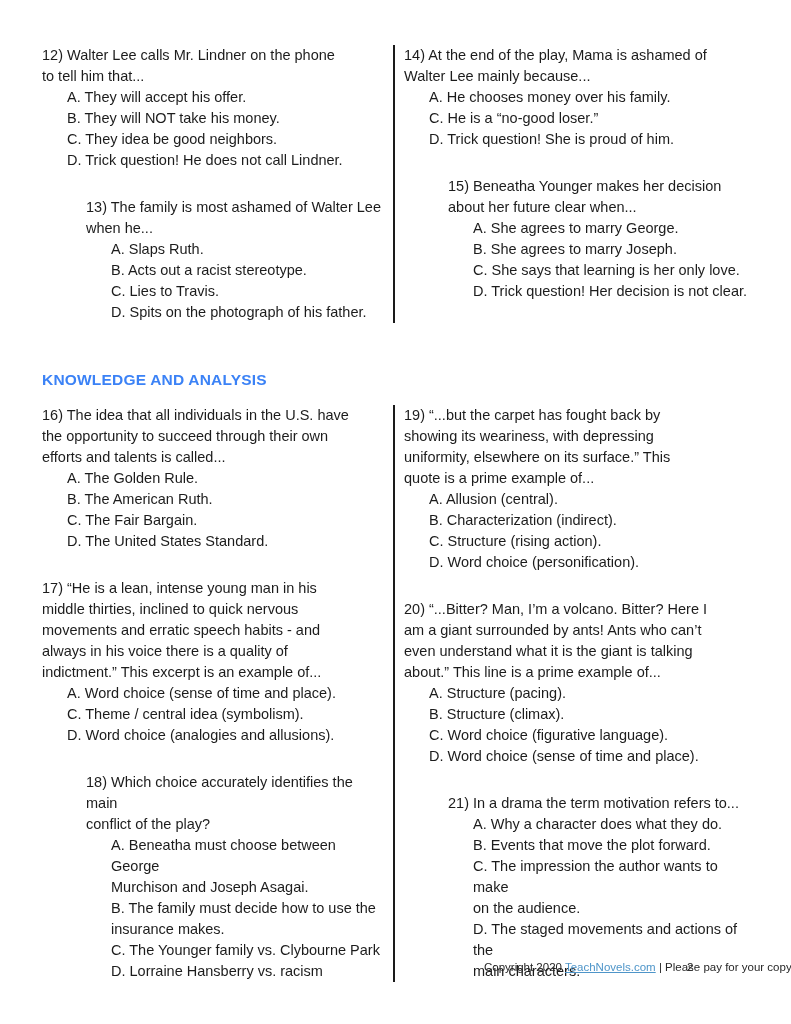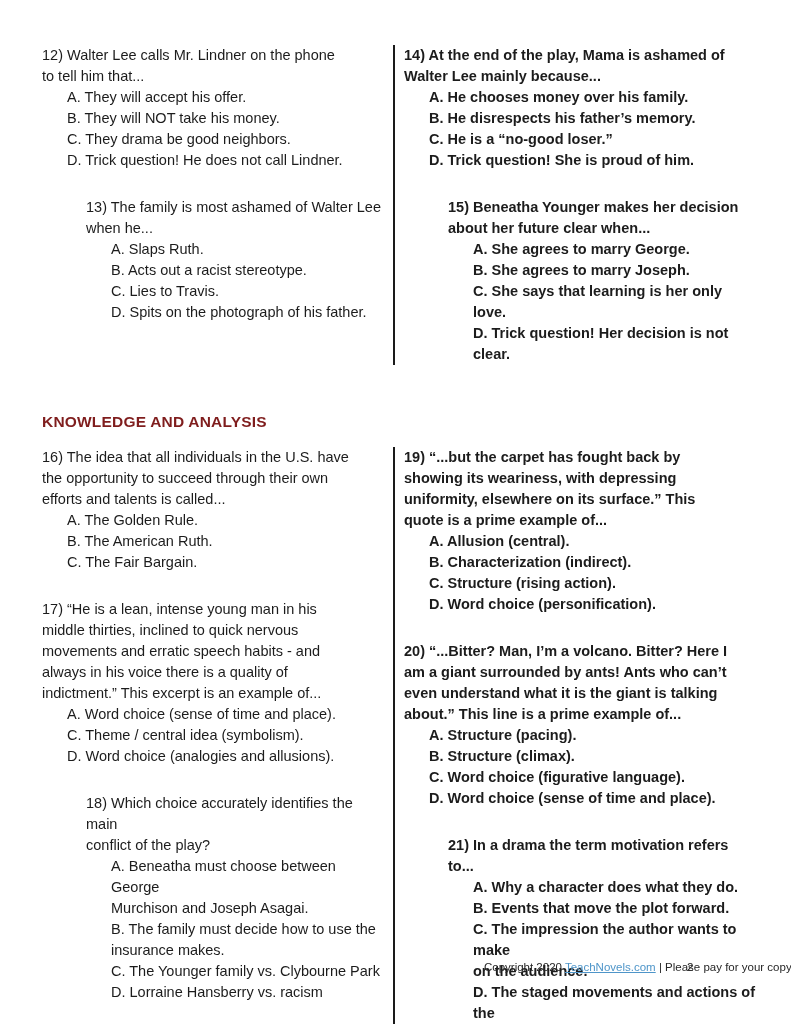--- a/index.html
+++ b/index.html
@@ -13,42 +13,42 @@
     width: 791px; height: 1024px;
     overflow: hidden;
     color: #1c1c1c;
     background: #ffffff;
     border-radius: 16px;
   }
   .content { padding: 45px 30px 0 42px; }
   .row { display: flex; align-items: stretch; }
   .col { flex: none; }
   .col-left  { width: 342px; }
-  .col-right { width: 352px; margin-left: 9px; font-weight: bold; }
+  .col-right { width: 352px; margin-left: 9px; }
   .divider {
     flex: none;
     width: 2px;
     background: #1a1a1a;
     margin-left: 9px;
   }
   .qblock { margin-bottom: 26px; }
   .qblock:last-child { margin-bottom: 0; margin-left: 44px; }
   .q-text, .opt {
     font-size: 14.5px;
     line-height: 21px;
     white-space: pre-line;
   }
   .opt { padding-left: 25px; }
   .section-header {
     margin: 46px 0 15px 0;
     font-size: 15.5px;
     font-weight: bold;
     line-height: 21px;
     letter-spacing: 0.2px;
-    color: #7f1d1d;
+    color: #3b82f6;
   }
   .footer {
     position: absolute;
     top: 959px; left: 3px;
     width: 100%;
     text-align: right;
     font-size: 11.5px;
     line-height: 16px;
     color: #262626;
   }
@@ -67,39 +67,38 @@
 <div class="page">
   <div class="content">
 
     <div class="row">
       <div class="col col-left">
         <div class="qblock">
           <div class="q-text">12) Walter Lee calls Mr. Lindner on the phone
 to tell him that...</div>
           <div class="opt">A. They will accept his offer.</div>
           <div class="opt">B. They will NOT take his money.</div>
-          <div class="opt">C. They drama be good neighbors.</div>
+          <div class="opt">C. They idea be good neighbors.</div>
           <div class="opt">D. Trick question! He does not call Lindner.</div>
         </div>
         <div class="qblock">
           <div class="q-text">13) The family is most ashamed of Walter Lee
 when he...</div>
           <div class="opt">A. Slaps Ruth.</div>
           <div class="opt">B. Acts out a racist stereotype.</div>
           <div class="opt">C. Lies to Travis.</div>
           <div class="opt">D. Spits on the photograph of his father.</div>
         </div>
       </div>
       <div class="divider"></div>
       <div class="col col-right">
         <div class="qblock">
           <div class="q-text">14) At the end of the play, Mama is ashamed of
 Walter Lee mainly because...</div>
           <div class="opt">A. He chooses money over his family.</div>
-          <div class="opt">B. He disrespects his father’s memory.</div>
           <div class="opt">C. He is a “no-good loser.”</div>
           <div class="opt">D. Trick question! She is proud of him.</div>
         </div>
         <div class="qblock">
           <div class="q-text">15) Beneatha Younger makes her decision
 about her future clear when...</div>
           <div class="opt">A. She agrees to marry George.</div>
           <div class="opt">B. She agrees to marry Joseph.</div>
           <div class="opt">C. She says that learning is her only love.</div>
           <div class="opt">D. Trick question! Her decision is not clear.</div>
@@ -111,20 +110,21 @@
 
     <div class="row">
       <div class="col col-left">
         <div class="qblock">
           <div class="q-text">16) The idea that all individuals in the U.S. have
 the opportunity to succeed through their own
 efforts and talents is called...</div>
           <div class="opt">A. The Golden Rule.</div>
           <div class="opt">B. The American Ruth.</div>
           <div class="opt">C. The Fair Bargain.</div>
+          <div class="opt">D. The United States Standard.</div>
         </div>
         <div class="qblock">
           <div class="q-text">17) “He is a lean, intense young man in his
 middle thirties, inclined to quick nervous
 movements and erratic speech habits - and
 always in his voice there is a quality of
 indictment.”  This excerpt is an example of...</div>
           <div class="opt">A. Word choice (sense of time and place).</div>
           <div class="opt">C. Theme / central idea (symbolism).</div>
           <div class="opt">D. Word choice (analogies and allusions).</div>

